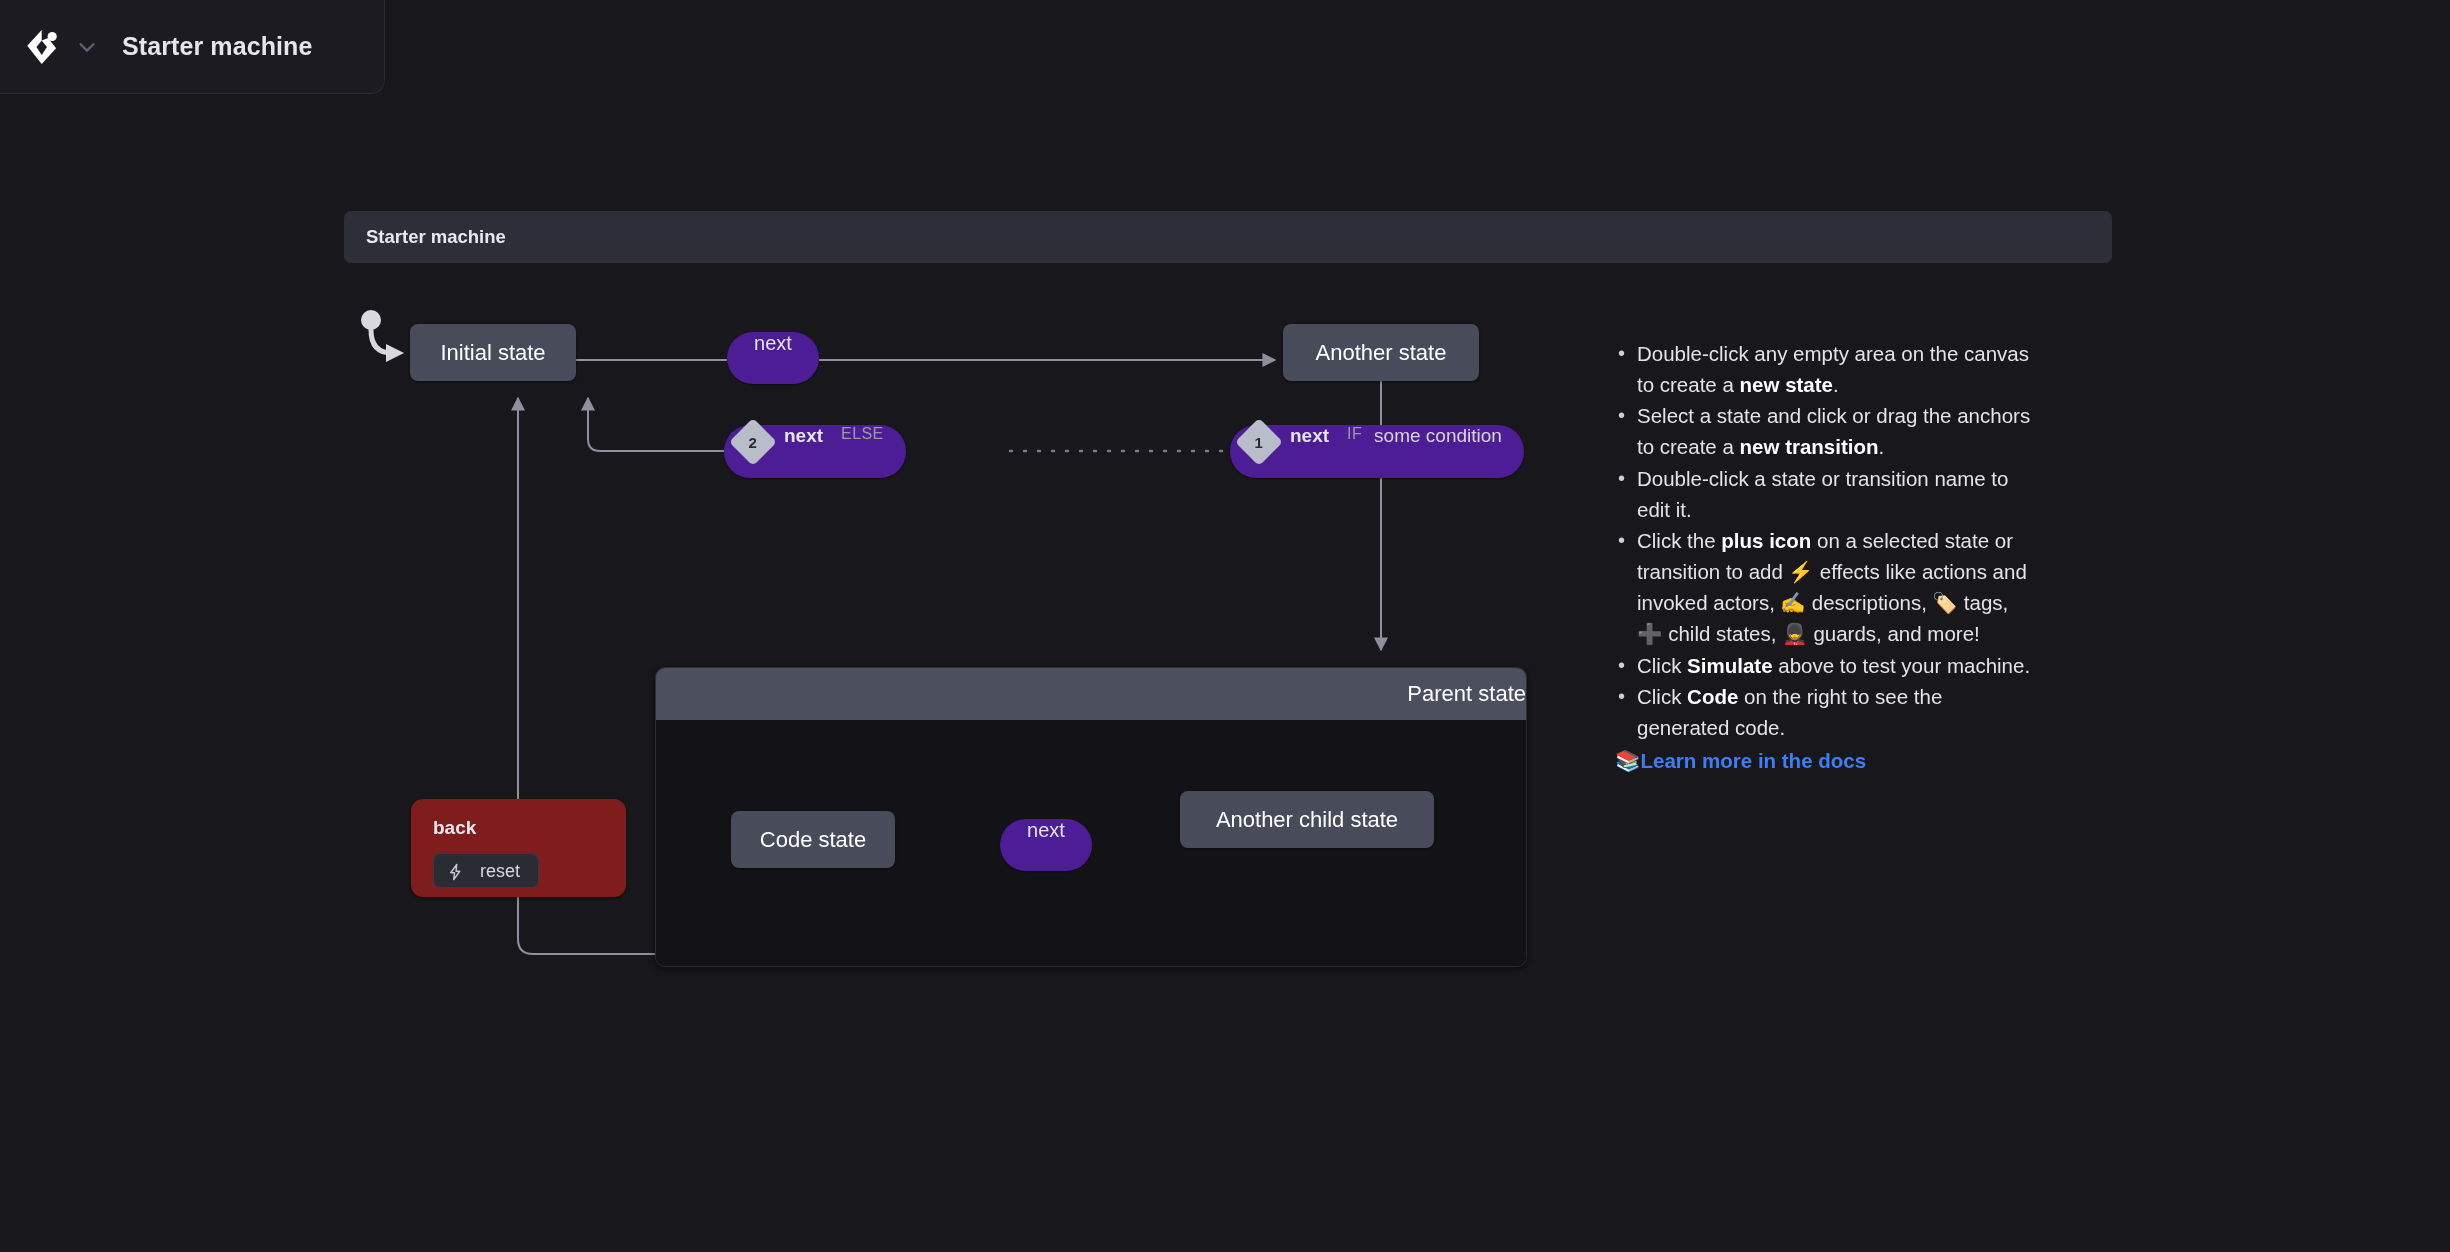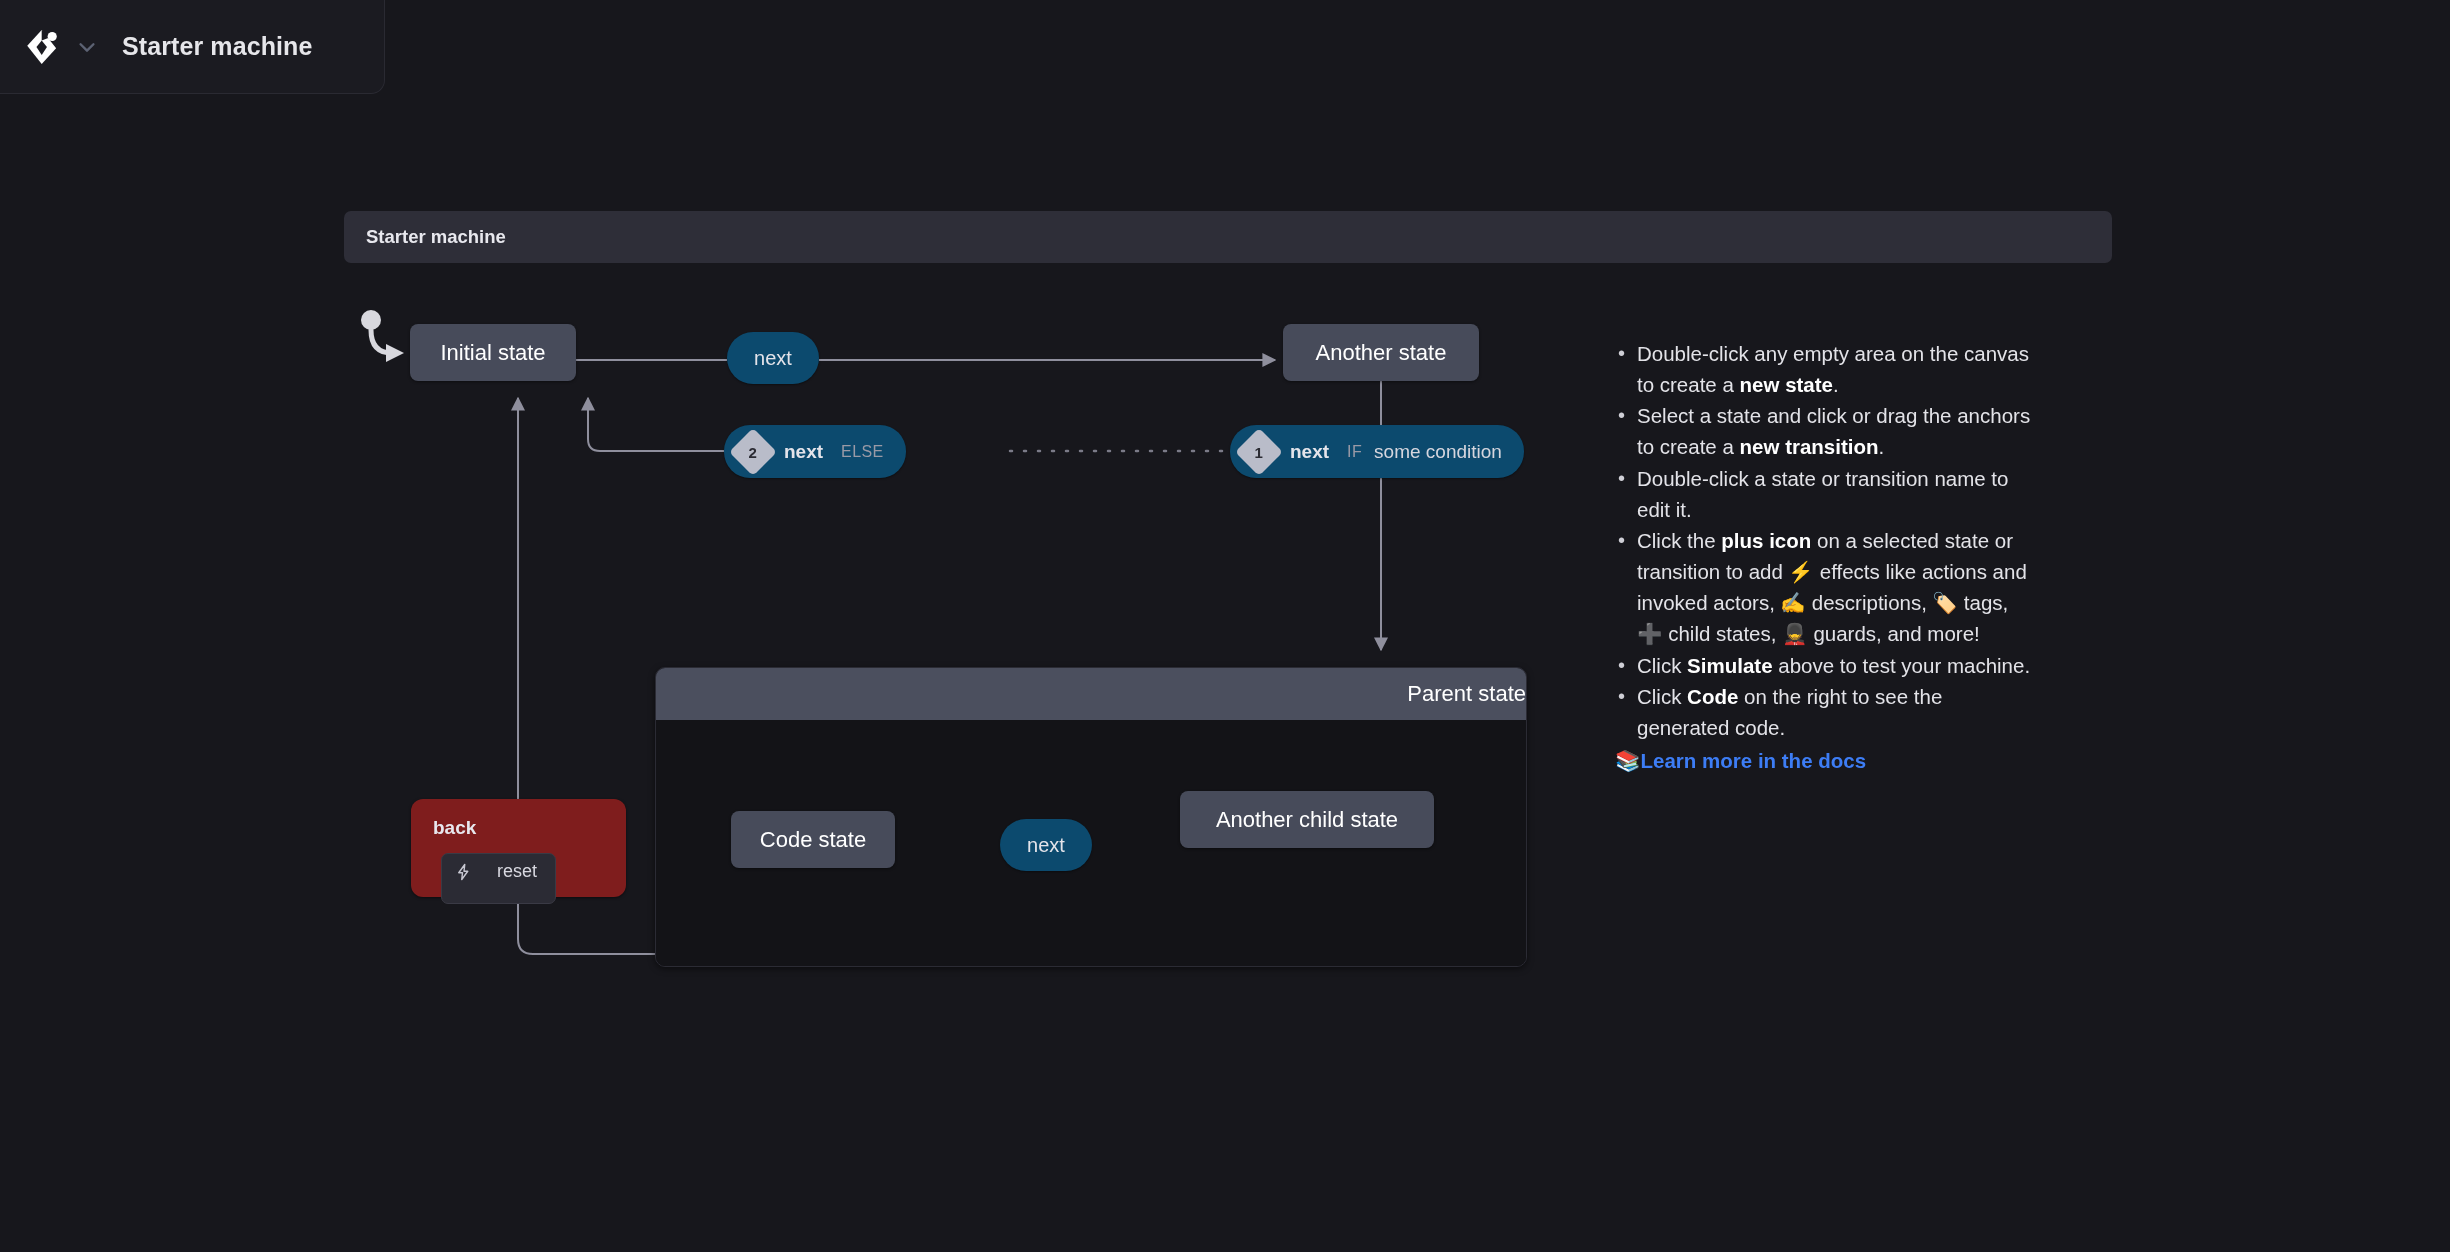--- a/index.html
+++ b/index.html
@@ -75,23 +75,23 @@
   .compound-header {
     height: 52px; background: #4b4f5e;
     display: flex; align-items: center; padding-left: 26px; justify-content: flex-end;
   }
   .compound-header span { font-size: 22px; color: #ffffff; }
   .compound-body { position: relative; height: calc(100% - 52px); background: #131317; }
 
   
   .pill {
     position: absolute;
-    background: #0c4a6e;
+    background: #4c1d95;
     border-radius: 26px;
-    display: flex; align-items: center;
+    display: flex; align-items: flex-start;
     padding: 0 22px; height: 52px;
     box-shadow: 0 1px 2px rgba(0,0,0,.4);
   }
   .pill .evt { font-size: 20px; color: #e4e4ea; }
   .pill.bold .evt { font-weight: 700; font-size: 19px; }
 
   #pill-next-1 { left: 727px; top: 332px; width: 92px; justify-content: center; padding: 0; }
   #pill-next-child { left: 1000px; top: 819px; width: 92px; justify-content: center; padding: 0; }
 
   
@@ -121,26 +121,25 @@
     position: absolute; left: 411px; top: 799px;
     width: 215px; height: 98px;
     background: #7f1d1d;
     border-radius: 12px;
     padding: 18px 20px 0 22px;
     box-shadow: 0 1px 3px rgba(0,0,0,.5);
   }
   .action-node .evt-label { font-size: 19px; font-weight: 700; color: #e8e8ee; }
   .action-chip {
     margin-top: 14px;
-    display: inline-flex; align-items: center; gap: 24px;
+    display: inline-flex; align-items: center; gap: 15px;
     background: #2b2b34;
     border: 1px solid #3a3a45;
     border-radius: 7px;
-    padding: 7px 18px 21px 13px;
-    margin-left: 8px;
+    padding: 7px 18px 5px 13px;
   }
   .action-chip .bolt { width: 18px; height: 18px; flex: 0 0 auto; }
   .action-chip .act-name { font-size: 18px; color: #d8d8e0; }
 
   
   .help {
     position: absolute; left: 1615px; top: 338px;
     width: 420px;
     color: #e3e3e8;
     font-size: 20.5px;

